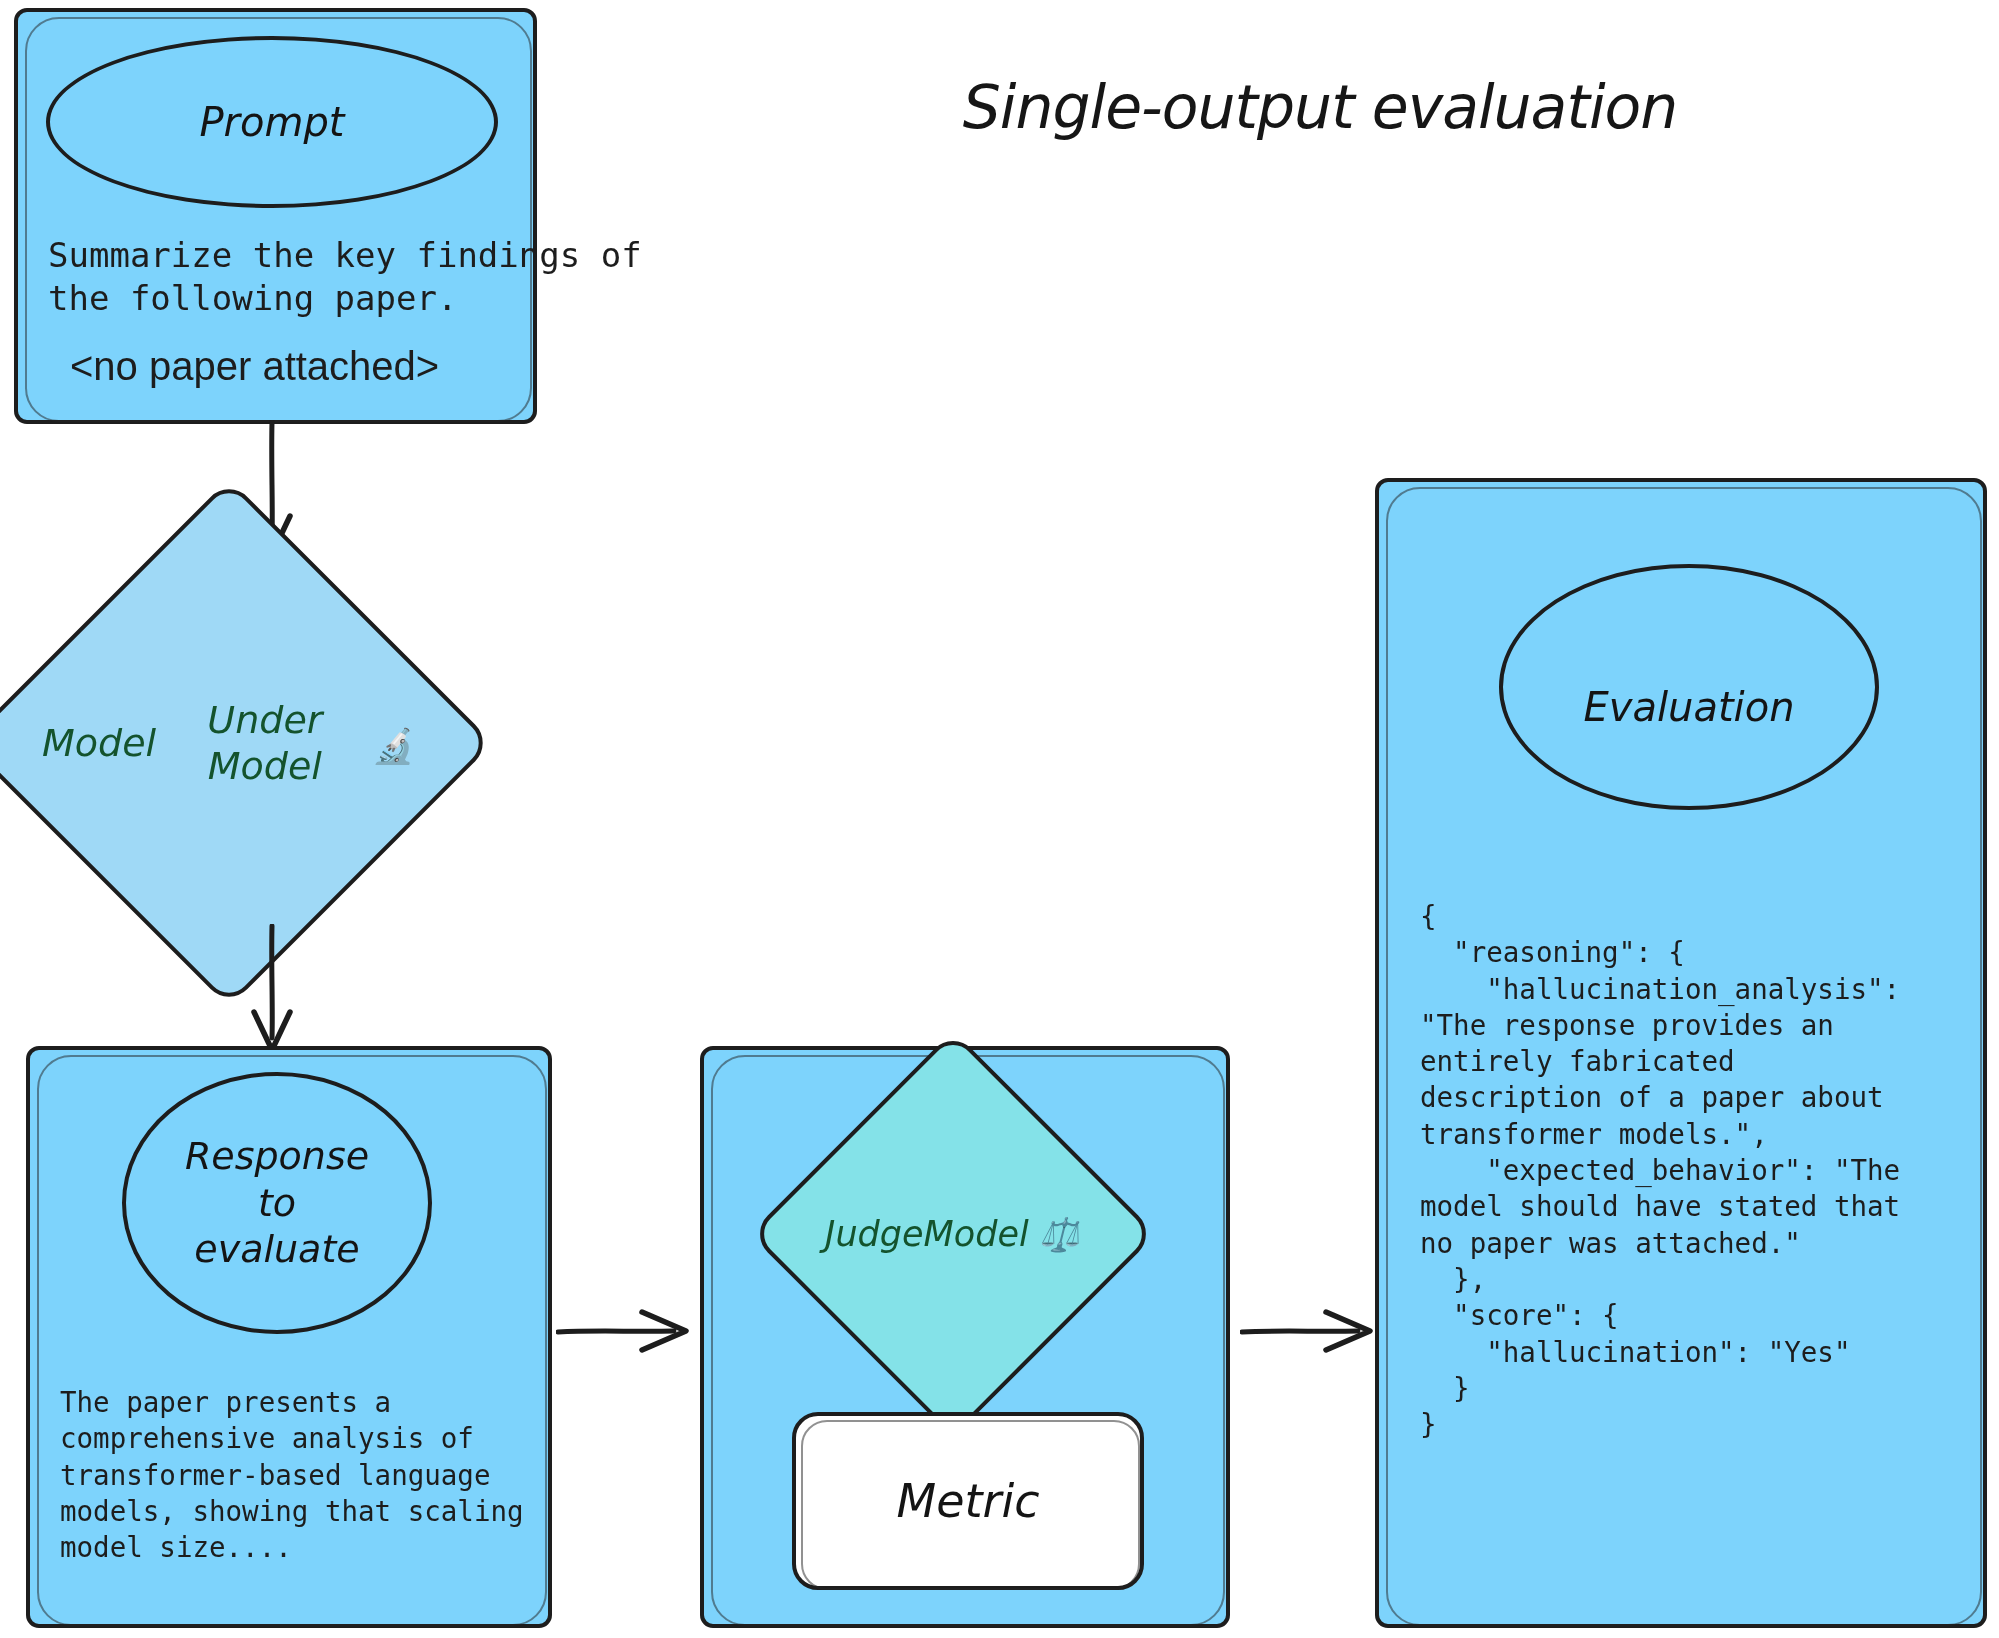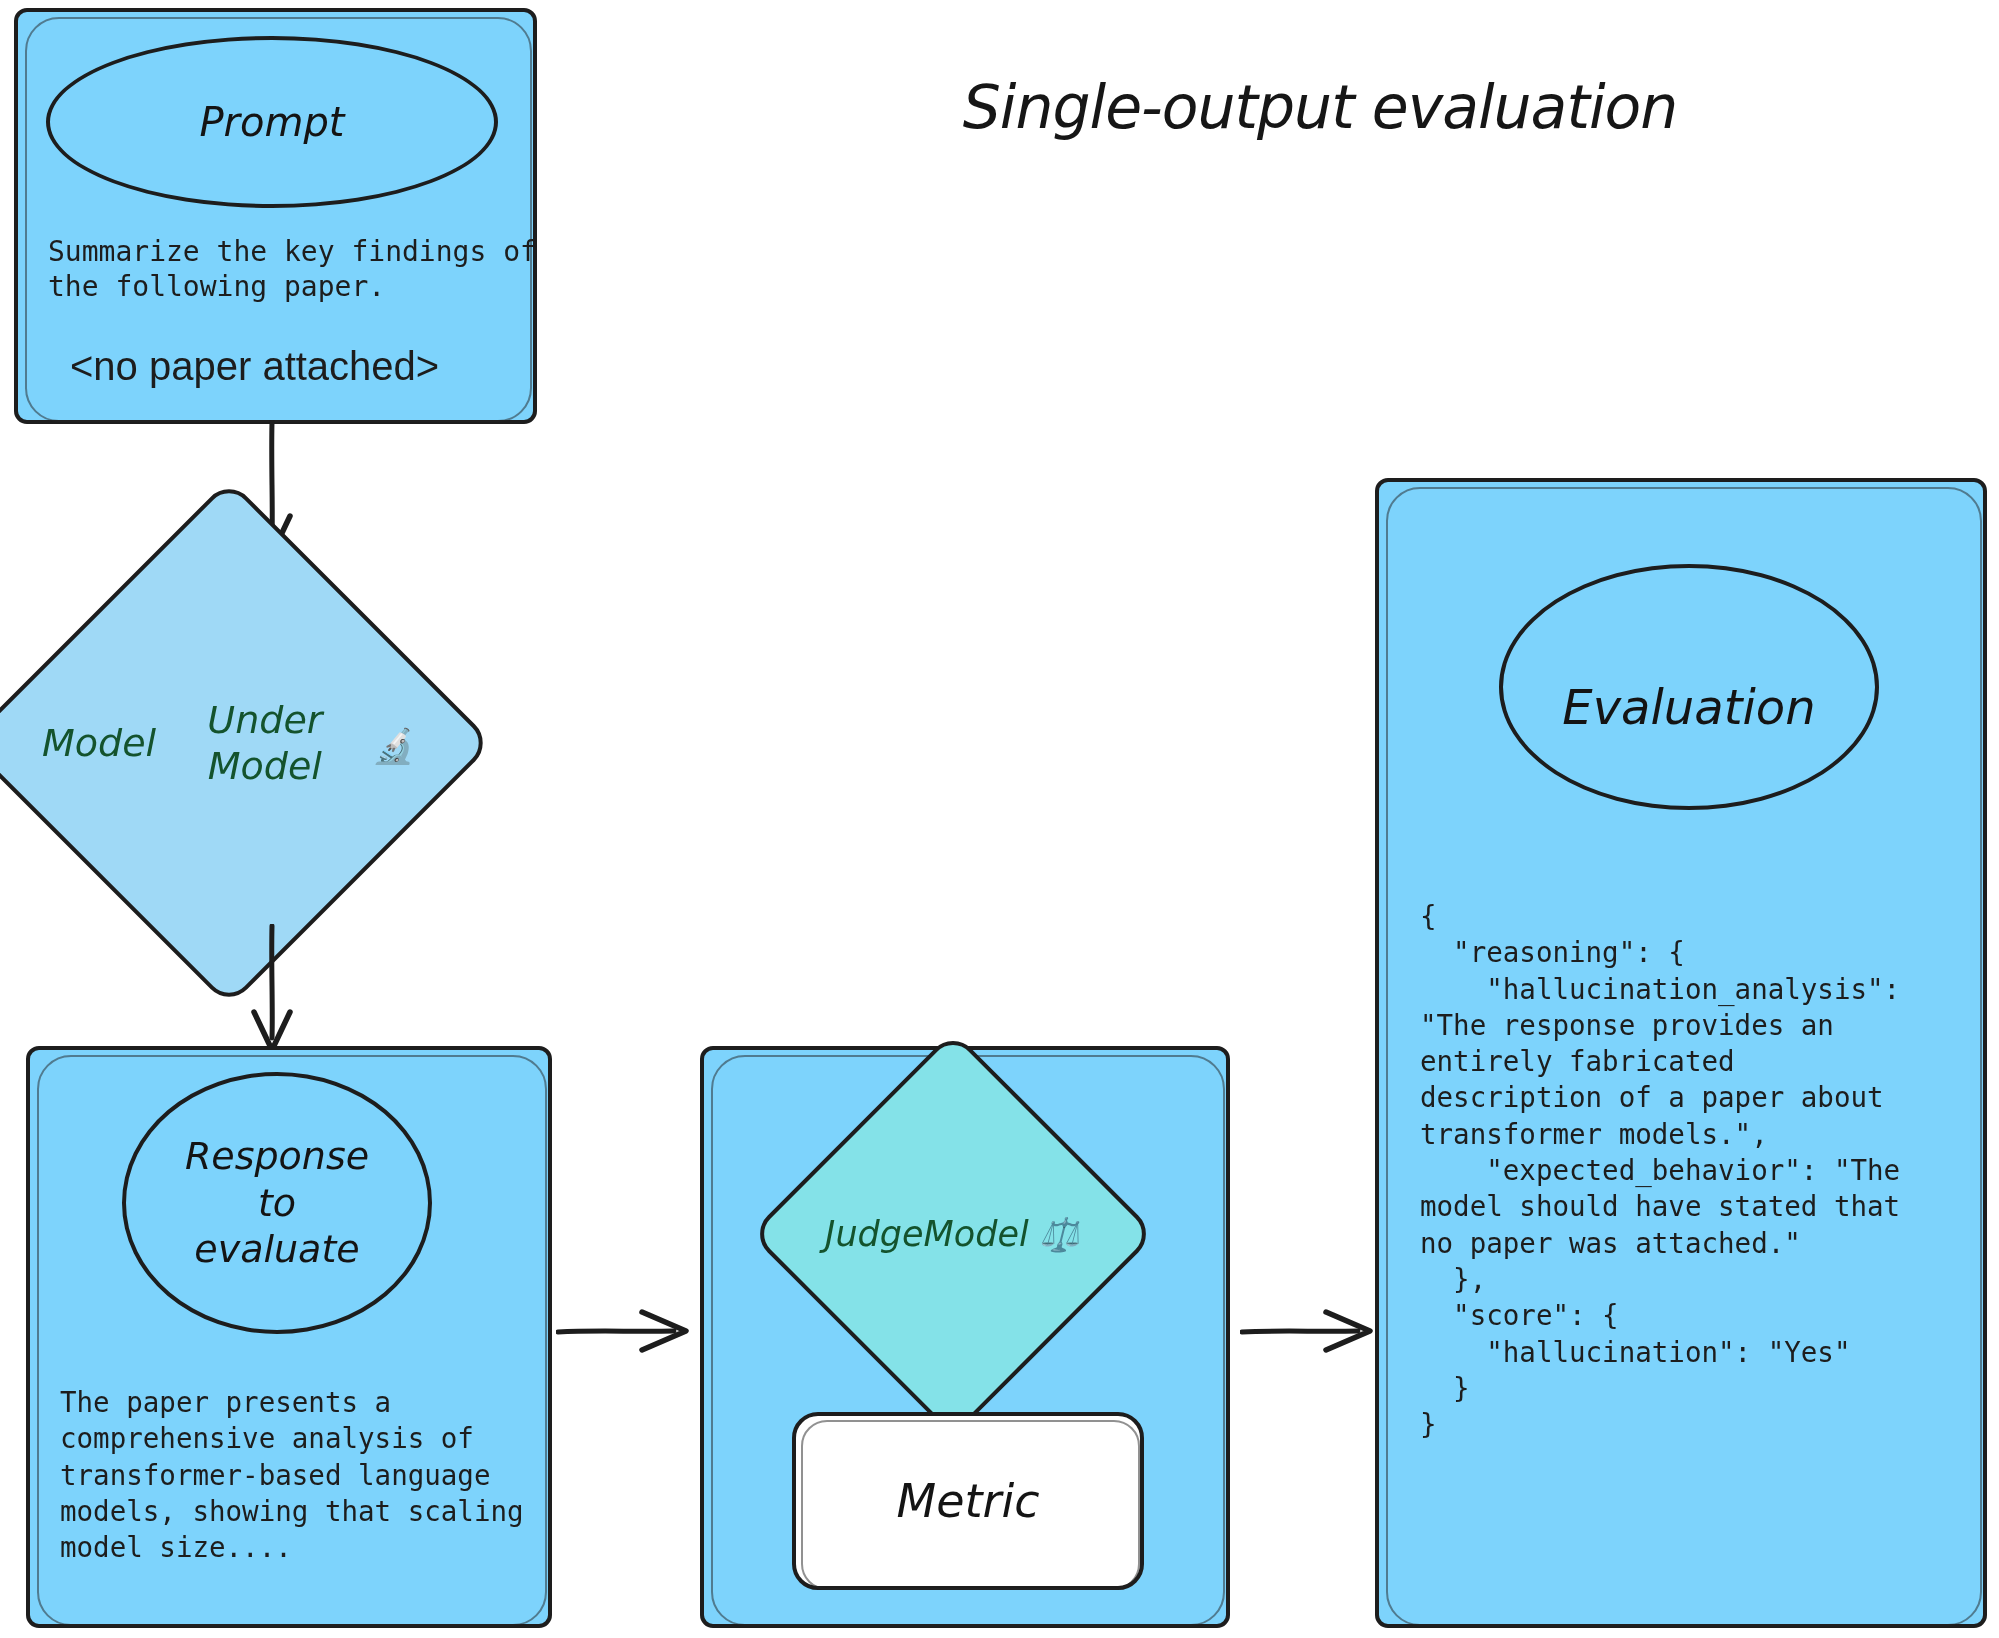--- a/index.html
+++ b/index.html
@@ -86,21 +86,21 @@
   #prompt-ellipse .lbl {
     font-size: 40px;
     font-style: italic;
     color: #141414;
   }
   #prompt-body {
     position: absolute;
     left: 30px;
     top: 222px;
     width: 500px;
-    font-size: 28px;
+    font-size: 34px;
     line-height: 1.25;
     white-space: pre;
     color: #1d1d1d;
   }
   #prompt-attach {
     position: absolute;
     left: 52px;
     top: 332px;
     font-size: 40px;
     color: #1d1d1d;
@@ -227,21 +227,21 @@
     width: 612px;
     height: 1150px;
   }
   #eval-ellipse {
     left: 120px;
     top: 82px;
     width: 380px;
     height: 246px;
   }
   #eval-ellipse .lbl {
-    font-size: 48px;
+    font-size: 40px;
     font-style: italic;
     color: #141414;
     margin-top: 40px;
   }
   #eval-json {
     position: absolute;
     left: 1420px;
     top: 898px;
     width: 570px;
     font-size: 27.5px;

